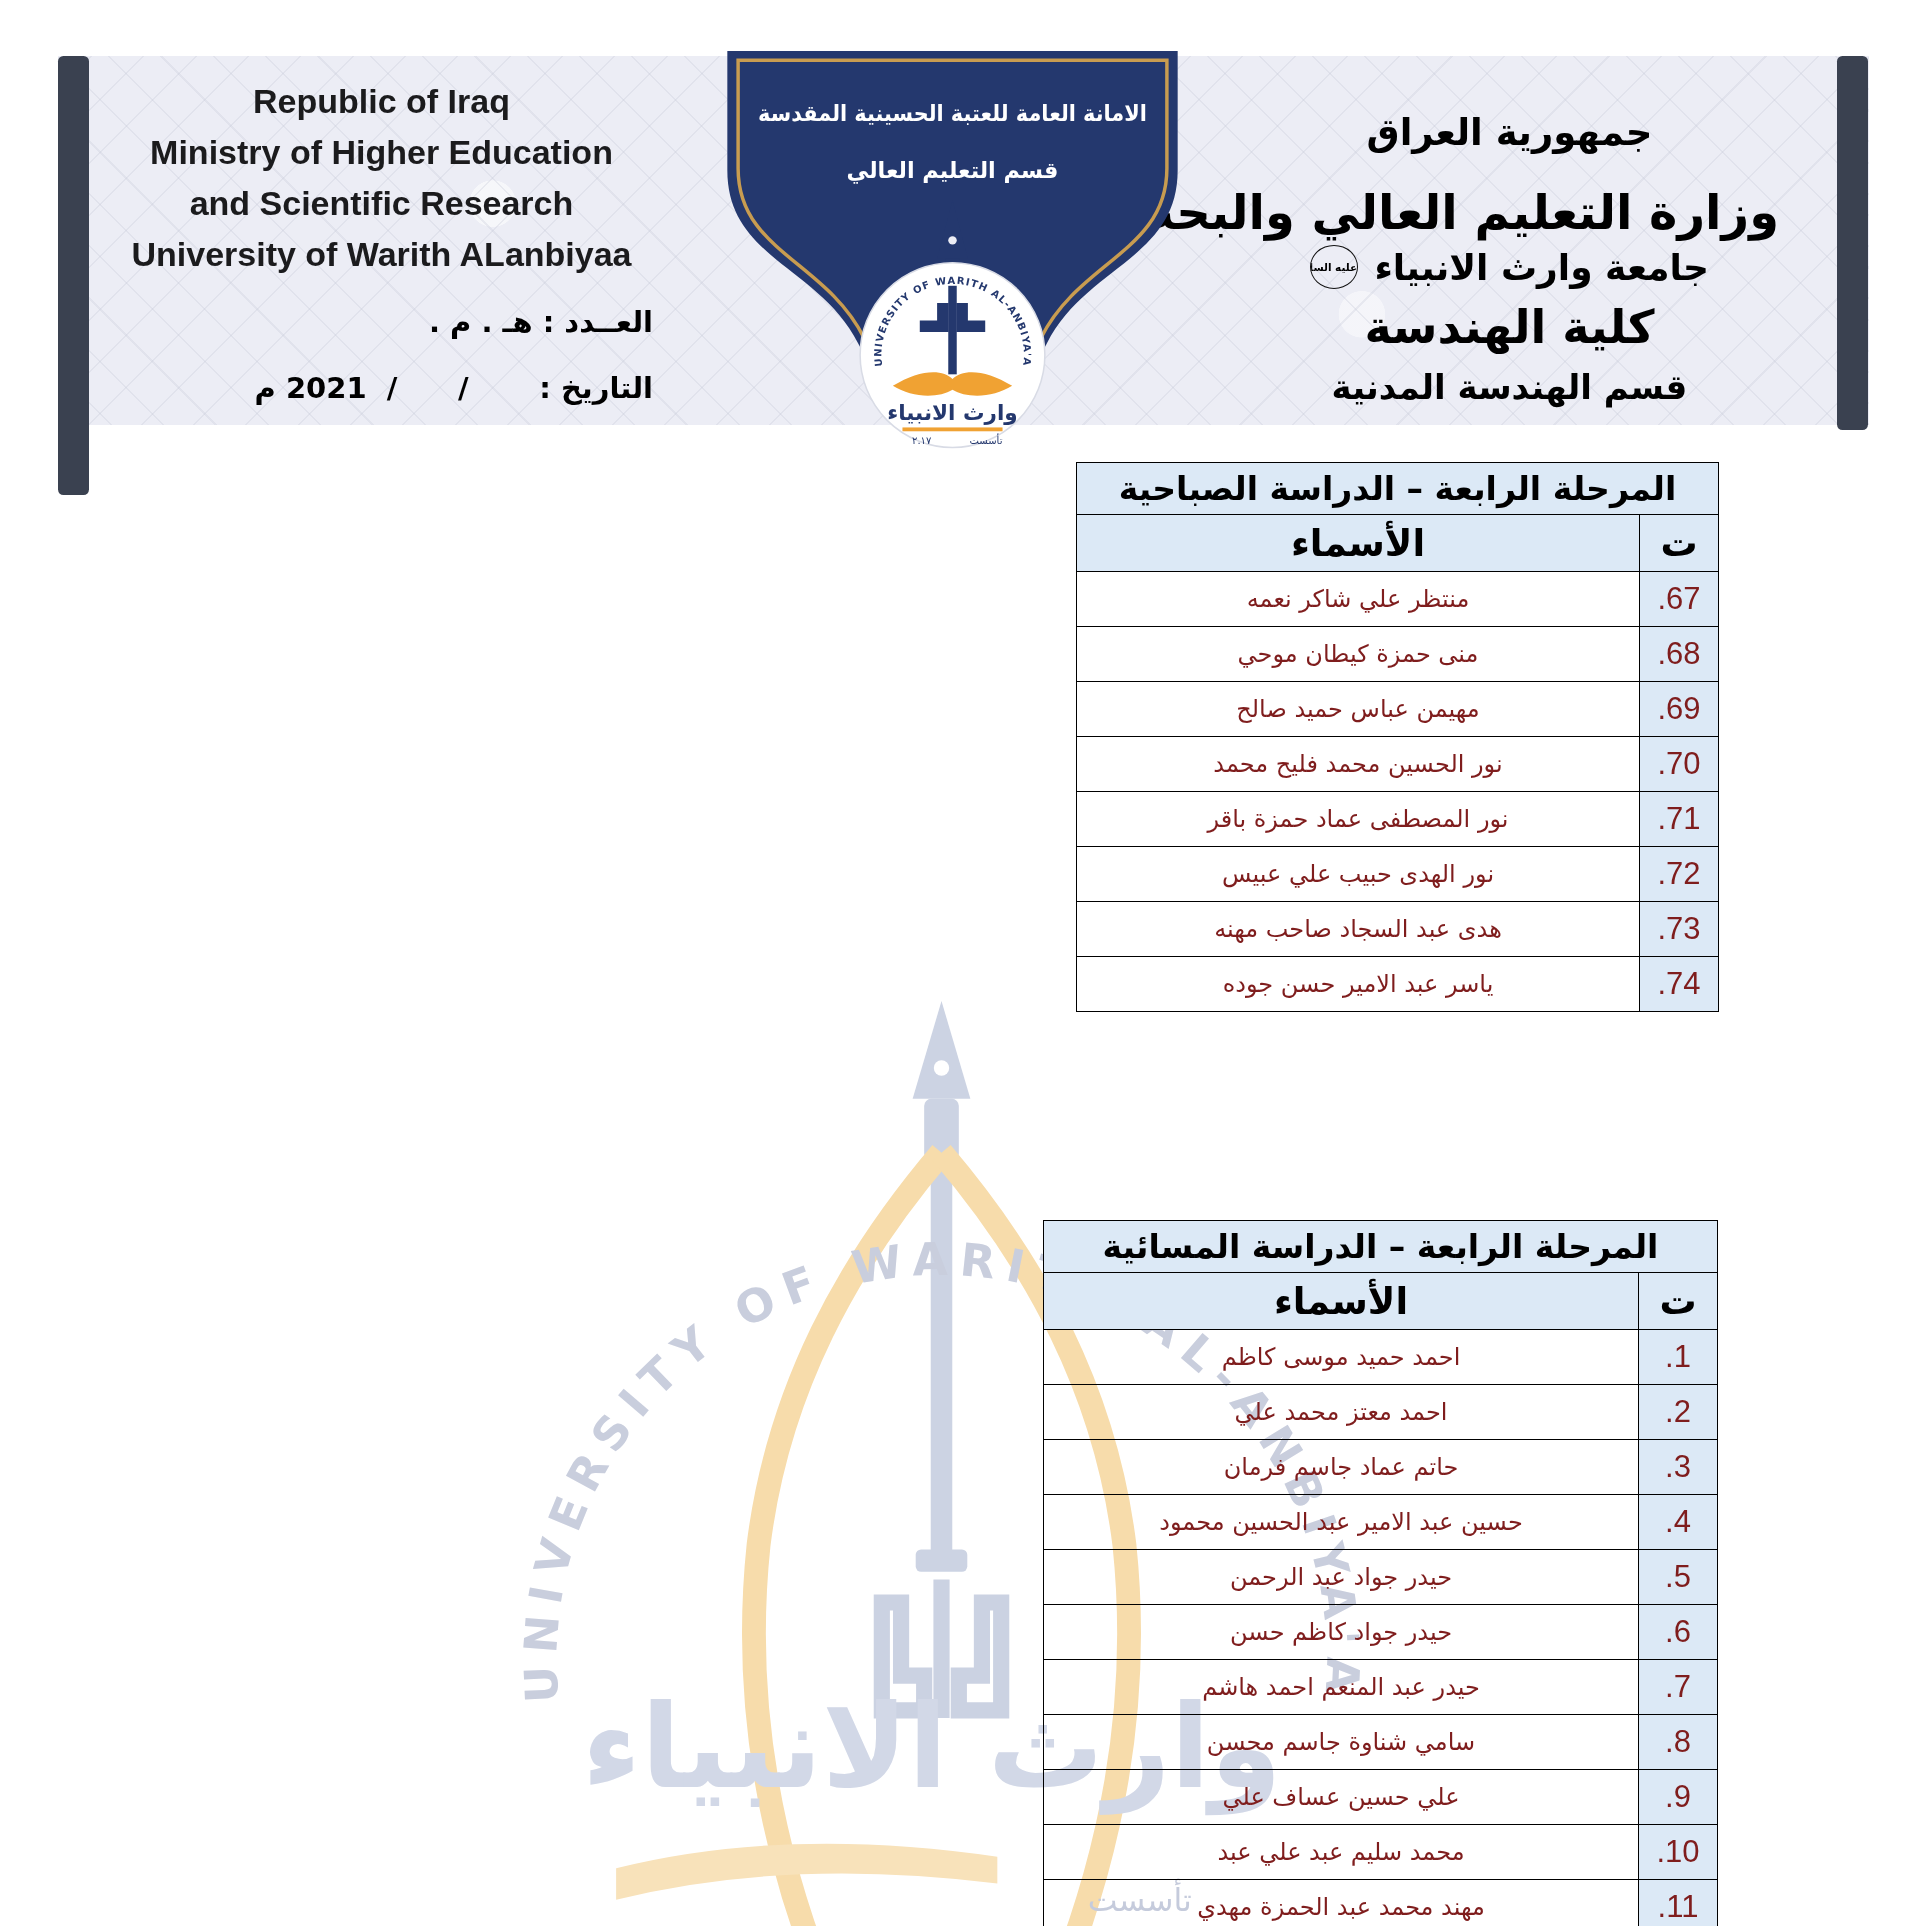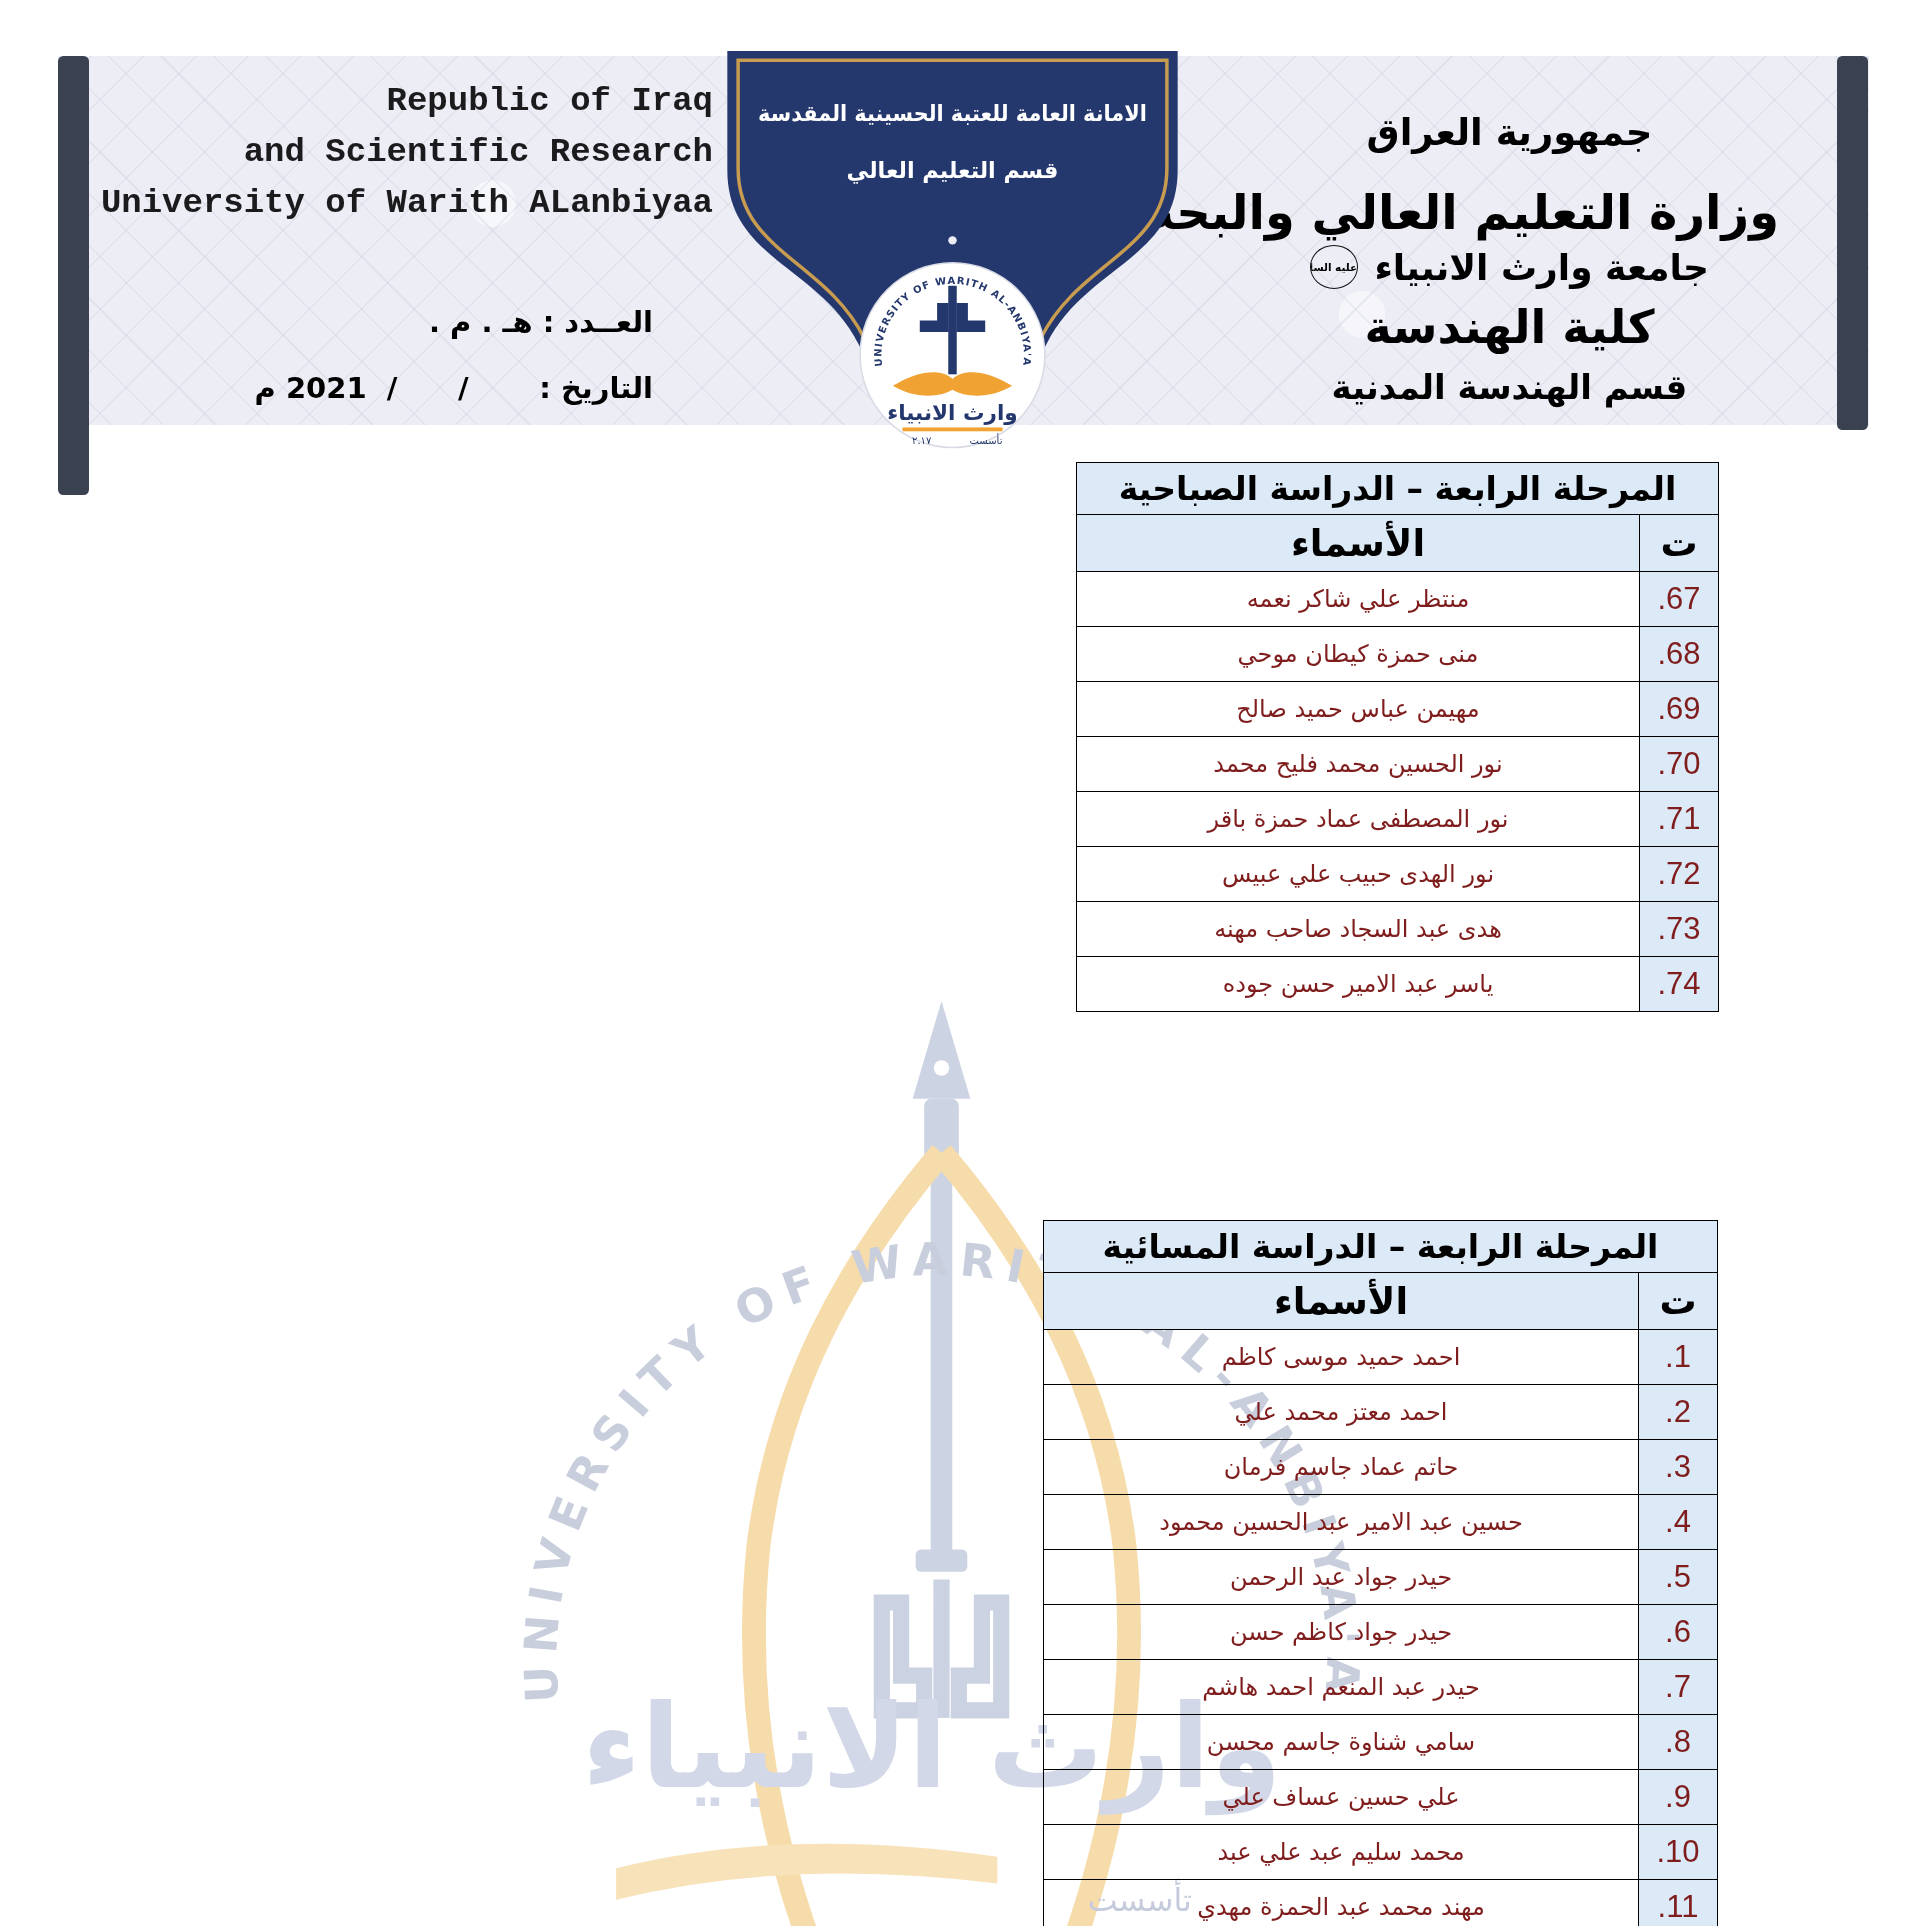--- a/index.html
+++ b/index.html
@@ -21,22 +21,22 @@
       radial-gradient(circle at 72% 70%, rgba(255,255,255,.45) 0 23px, transparent 23.5px),
       #ecedf5;
     z-index:1;
   }
   .side-bar{position:absolute;width:31px;background:#3a4150;border-radius:5.4px;z-index:2;}
   .side-bar.left{left:58px;top:56px;height:439px;}
   .side-bar.right{left:1837px;top:56px;height:374px;}
 
   .hdr-en{
     position:absolute;left:50px;top:76px;width:663px;
-    text-align:right;color:#1b1b1d;
-    font-family:Liberation Mono, monospace;
+    text-align:center;color:#1b1b1d;
+    font-family:Liberation Sans, sans-serif;
     font-size:34px;font-weight:600;line-height:51px;
     z-index:3;white-space:nowrap;
   }
   .hdr-issue,.hdr-date{
     position:absolute;right:1257px;color:#000;
     font-size:29px;font-weight:bold;direction:rtl;text-align:right;
     z-index:3;white-space:pre;
   }
   .hdr-issue{top:305px;}
   .hdr-date{top:371px;}
@@ -84,20 +84,21 @@
 <body>
 
 <div class="page">
 
   <div class="banner"></div>
   <div class="side-bar left"></div>
   <div class="side-bar right"></div>
 
   <div class="hdr-en">
     <div>Republic of Iraq</div>
+    <div>Ministry of Higher Education</div>
     <div>and Scientific Research</div>
     <div>University of Warith ALanbiyaa</div>
   </div>
   <div class="hdr-issue">العــدد : هـ . م .</div>
   <div class="hdr-date">التاريخ :&nbsp;&nbsp;&nbsp;&nbsp;&nbsp;&nbsp;&nbsp;/&nbsp;&nbsp;&nbsp;&nbsp;&nbsp;&nbsp;/&nbsp;&nbsp;2021 م</div>
 
   <div class="hdr-ar">
     <div class="l l1">جمهورية العراق</div>
     <div class="l l2">وزارة التعليم العالي والبحث العلمي</div>
     <div class="l l3">

